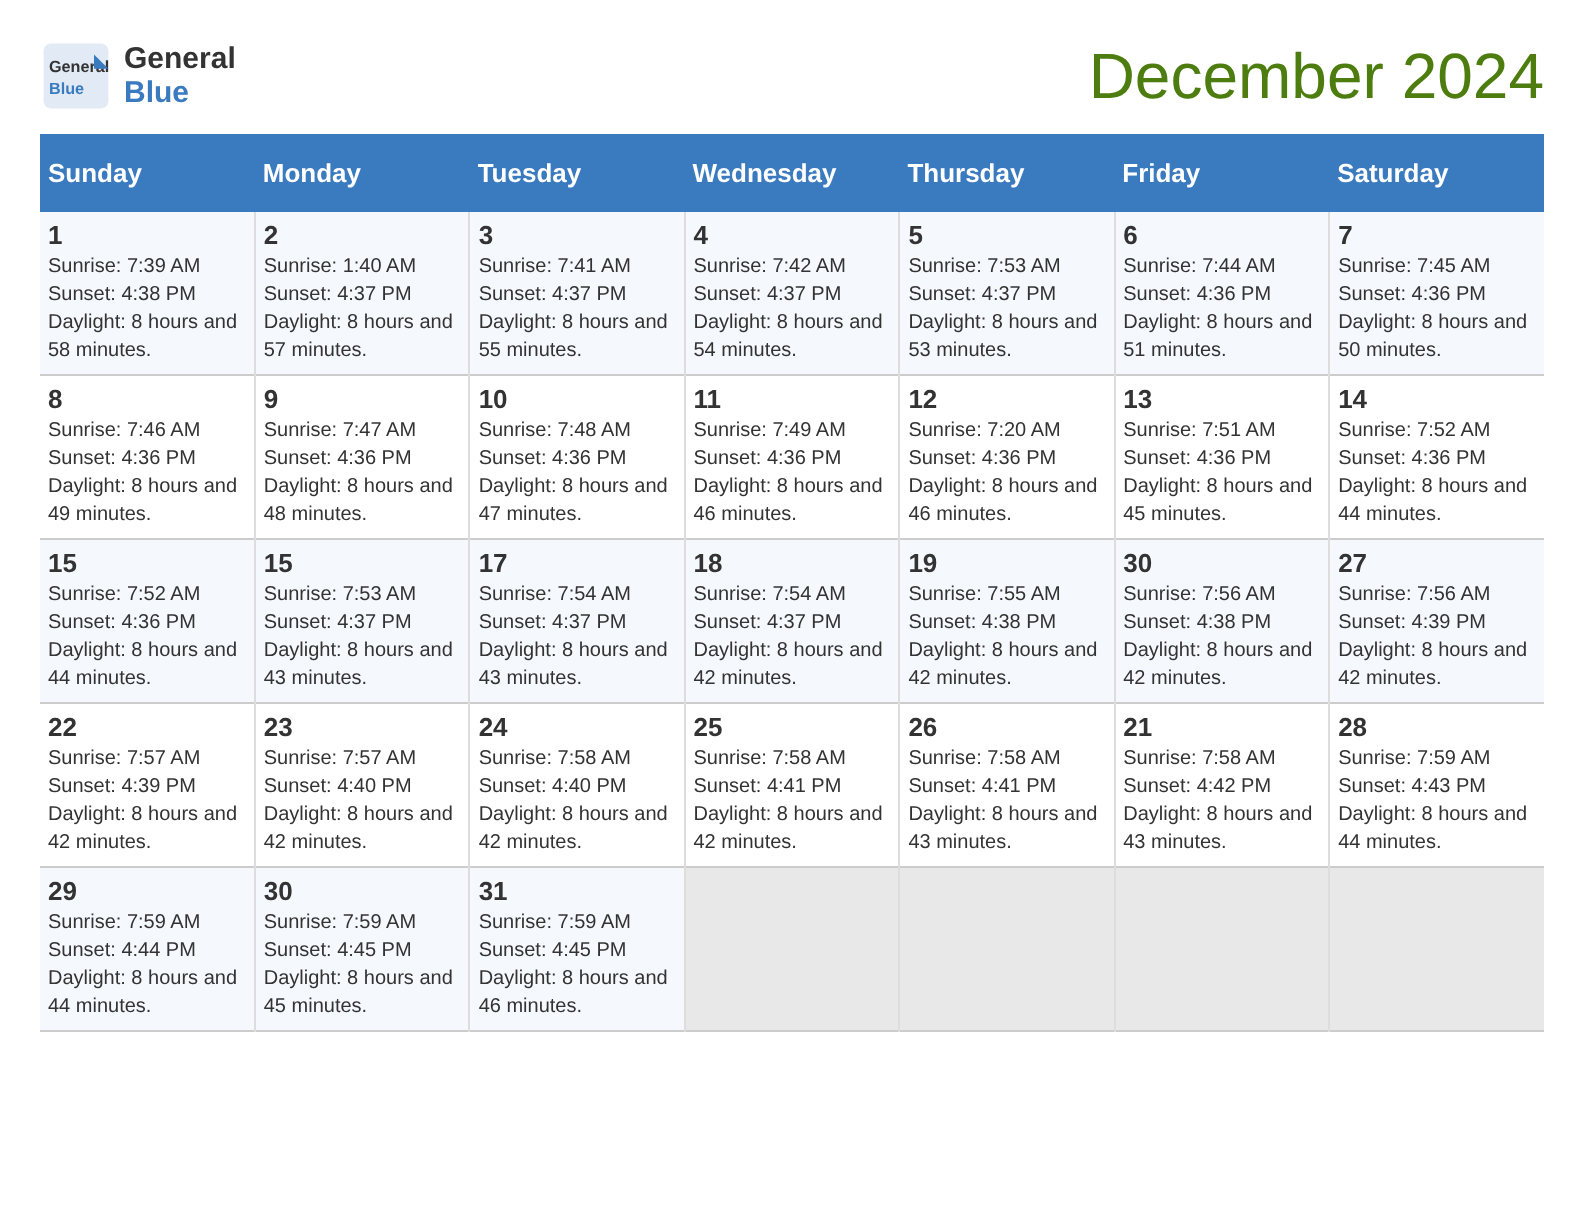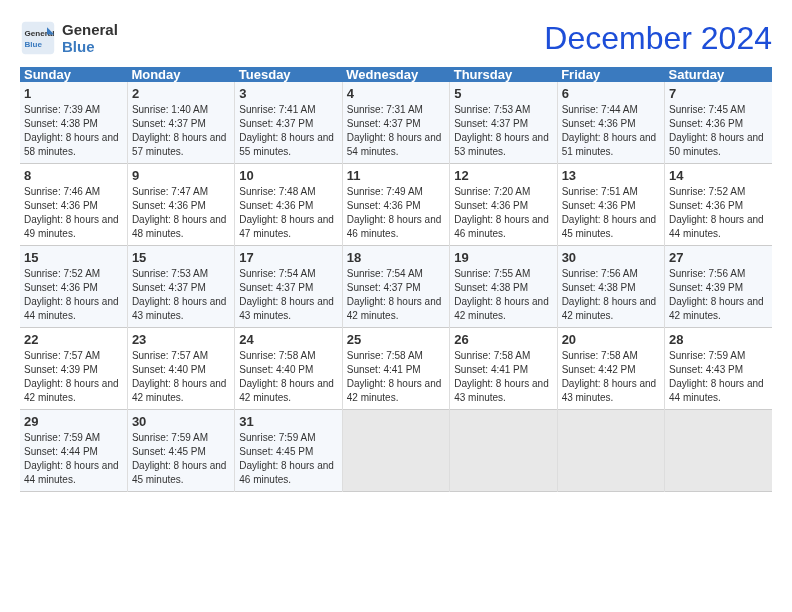--- a/index.html
+++ b/index.html
@@ -24,35 +24,35 @@
     .logo-icon {
       width: 36px;
       height: 36px;
     }
     .title-area {
       text-align: right;
     }
     .month-title {
       font-size: 32px;
       font-weight: normal;
-      color: #1d4ed8;
+      color: #4d7c0f;
     }
     .location-title {
       font-size: 16px;
       color: #555;
     }
     table {
       width: 100%;
       border-collapse: collapse;
       font-size: 11px;
     }
     thead tr th {
       background-color: #3a7abf;
       color: white;
-      padding: 0 4px;
+      padding: 12px 4px;
       text-align: left;
       font-size: 13px;
       font-weight: bold;
     }
     tbody tr {
       border-bottom: 1px solid #ccc;
     }
     tbody tr:nth-child(odd) {
       background-color: #f5f8fc;
     }
@@ -140,21 +140,21 @@
         <span class="day-number">3</span>
         <div class="day-info">
           <div>Sunrise: 7:41 AM</div>
           <div>Sunset: 4:37 PM</div>
           <div>Daylight: 8 hours and 55 minutes.</div>
         </div>
       </td>
         <td>
         <span class="day-number">4</span>
         <div class="day-info">
-          <div>Sunrise: 7:31 AM</div>
+          <div>Sunrise: 7:42 AM</div>
           <div>Sunset: 4:37 PM</div>
           <div>Daylight: 8 hours and 54 minutes.</div>
         </div>
       </td>
         <td>
         <span class="day-number">5</span>
         <div class="day-info">
           <div>Sunrise: 7:53 AM</div>
           <div>Sunset: 4:37 PM</div>
           <div>Daylight: 8 hours and 53 minutes.</div>
@@ -328,21 +328,21 @@
       </td>
         <td>
         <span class="day-number">26</span>
         <div class="day-info">
           <div>Sunrise: 7:58 AM</div>
           <div>Sunset: 4:41 PM</div>
           <div>Daylight: 8 hours and 43 minutes.</div>
         </div>
       </td>
         <td>
-        <span class="day-number">20</span>
+        <span class="day-number">21</span>
         <div class="day-info">
           <div>Sunrise: 7:58 AM</div>
           <div>Sunset: 4:42 PM</div>
           <div>Daylight: 8 hours and 43 minutes.</div>
         </div>
       </td>
         <td>
         <span class="day-number">28</span>
         <div class="day-info">
           <div>Sunrise: 7:59 AM</div>

